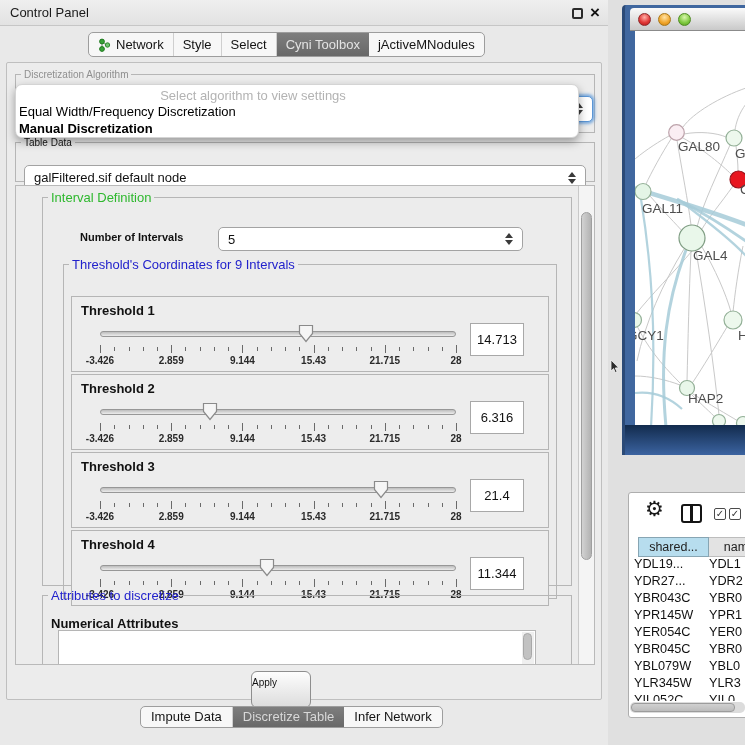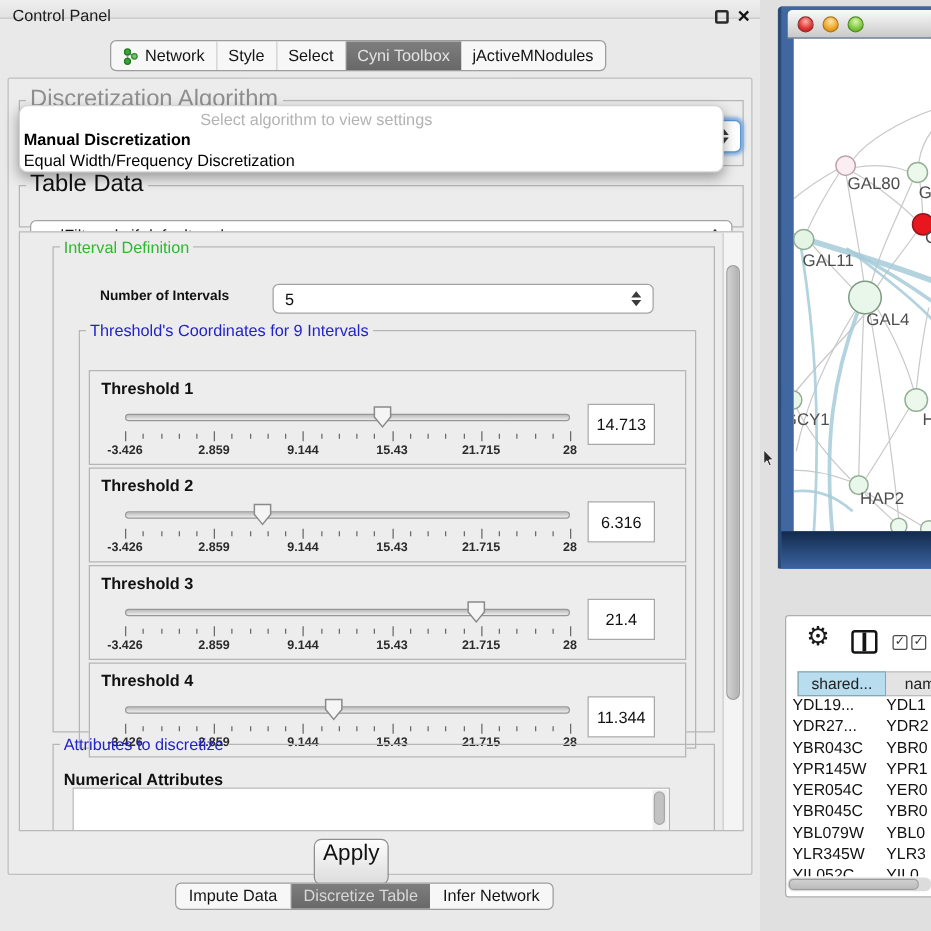--- a/index.html
+++ b/index.html
@@ -1,33 +1,33 @@
 <!DOCTYPE html>
 <html><head>
 <meta charset="utf-8">
 <style>
   html,body{margin:0;padding:0;background:#bbb;}
   *{box-sizing:border-box;font-family:"Liberation Sans",sans-serif;}
   #root{position:relative;width:745px;height:745px;overflow:hidden;background:#e9e9e9;}
 
   
   .control-panel{position:absolute;left:0;top:0;width:608px;height:745px;background:#e9e9e9;}
-  .cp-titlebar{position:absolute;left:0;top:0;width:608px;height:15px;background:linear-gradient(#efefef,#e2e2e2);border-bottom:1px solid #c6c6c6;padding-left:27px;}
+  .cp-titlebar{position:absolute;left:0;top:0;width:608px;height:26px;background:linear-gradient(#efefef,#e2e2e2);border-bottom:1px solid #c6c6c6;padding-left:27px;}
   .cp-title{position:absolute;left:10px;top:0;line-height:26px;font-size:13px;color:#1a1a1a;}
   .float-icon{position:absolute;left:572px;top:8px;width:11px;height:11px;border:2px solid #2a2a2a;border-radius:2px;}
   .close-icon{position:absolute;left:590px;top:1px;font-size:17px;font-weight:900;color:#111;line-height:24px;}
 
   .cp-tabs{position:absolute;left:88px;top:32px;height:25px;display:flex;border:1px solid #9d9d9d;border-radius:5px;background:#f7f7f7;overflow:hidden;}
   .tab{padding:0 9px;font-size:13px;line-height:23px;color:#141414;display:flex;align-items:center;gap:5px;border-right:1px solid #cfcfcf;white-space:nowrap;}
   .tab:last-child{border-right:none;}
   .tab.active{background:linear-gradient(#7e7e7e,#686868);color:#e3e3e3;border-right:none;}
 
   .cp-body{position:absolute;left:6px;top:62px;width:596px;height:638px;background:#ececec;border:1px solid #bfbfbf;border-radius:2px;}
   fieldset{position:absolute;margin:0;padding:0;border:1px solid #b6b6b6;background:transparent;}
-  legend{font-size:19px;padding:0 3px;margin-left:5px;}
+  legend{font-size:10px;padding:0 3px;margin-left:5px;}
 
   .algo-field{left:8px;top:6px;width:580px;height:64px;}
   .algo-field legend{color:#8f8f8f;}
   .combo{position:absolute;background:#fff;border:1px solid #a3a3a3;border-radius:5px;font-size:13px;color:#111;}
   .combo .combo-text{position:absolute;left:9px;top:0;line-height:24px;white-space:nowrap;}
   .spinner{position:absolute;right:9px;top:50%;transform:translateY(-50%);display:flex;flex-direction:column;gap:2px;align-items:center;}
   .spinner .up{width:0;height:0;border-left:4px solid transparent;border-right:4px solid transparent;border-bottom:5px solid #3a3a3a;}
   .spinner .dn{width:0;height:0;border-left:4px solid transparent;border-right:4px solid transparent;border-top:5px solid #3a3a3a;}
   .algo-combo{left:16px;top:33px;width:570px;height:26px;border-color:#5a96d6;box-shadow:0 0 3px 2px rgba(92,152,216,.75);}
 
@@ -66,21 +66,21 @@
   .valuebox{position:absolute;left:398px;top:26px;width:54px;height:33px;border:1px solid #a8a8a8;background:#fff;font-size:13px;color:#111;text-align:center;}
 
   .attrs-field{left:26px;top:402px;width:530px;height:90px;}
   .attrs-title{position:absolute;left:8px;top:13px;font-size:13px;font-weight:bold;color:#111;}
   .attr-list{position:absolute;left:15px;top:27px;width:478px;height:62px;background:#fff;border:1px solid #b5b5b5;overflow:hidden;}
   .attr-item{font-size:13px;color:#111;line-height:18px;padding-left:12px;white-space:nowrap;}
   .attr-list-inner{padding-top:3px;}
   .list-vscroll{position:absolute;right:1px;top:1px;bottom:1px;width:12px;background:#efefef;}
   .list-vthumb{position:absolute;left:1px;top:1px;width:9px;height:27px;background:#c2c2c2;border:1px solid #a8a8a8;border-radius:5px;}
 
-  .apply-btn{position:absolute;left:244px;top:608px;width:60px;height:37px;border:1px solid #8e8e8e;border-radius:6px;background:linear-gradient(#fdfdfd,#dcdcdc);font-size:18px;color:#111;text-align:center;line-height:21px;}
+  .apply-btn{position:absolute;left:244px;top:608px;width:60px;height:37px;border:1px solid #8e8e8e;border-radius:6px;background:linear-gradient(#fdfdfd,#dcdcdc);font-size:10px;color:#111;line-height:21px;}
 
   .cp-bottom-tabs{position:absolute;left:140px;top:706px;height:22px;display:flex;border:1px solid #9d9d9d;border-radius:5px;background:#f7f7f7;overflow:hidden;}
   .btab{padding:0 10px;font-size:13px;line-height:20px;color:#141414;border-right:1px solid #cfcfcf;white-space:nowrap;}
   .btab:last-child{border-right:none;}
   .btab.active{background:linear-gradient(#7e7e7e,#686868);color:#d8d8d8;border-right:none;}
 
   
   .right-side{position:absolute;left:608px;top:0;width:137px;height:745px;background:#e0e0e0;}
   .net-frame{position:absolute;left:14px;top:5px;width:123px;height:450px;background:#40679f;border-left:3px solid #2b4a77;border-radius:4px 0 0 0;}
   .net-frame::after{content:"";position:absolute;left:0;right:0;top:420px;height:30px;background:linear-gradient(#122b4d,#3b63a0);}
@@ -158,22 +158,22 @@
       </fieldset>
       <div class="combo algo-combo">
         <span class="spinner">
             <span class="up"></span>
             <span class="dn"></span>
           </span>
       </div>
 
       <div class="popup">
         <div class="popup-hint">Select algorithm to view settings</div>
+        <div class="popup-item">Equal Width/Frequency Discretization</div>
         <div class="popup-item bold">Manual Discretization</div>
-        <div class="popup-item">Equal Width/Frequency Discretization</div>
       </div>
 
       <fieldset class="table-data-field">
         <legend>Table Data</legend>
         <div class="combo td-combo">
           <span class="combo-text">galFiltered.sif default node</span>
           <span class="spinner">
               <span class="up"></span>
               <span class="dn"></span>
             </span>

